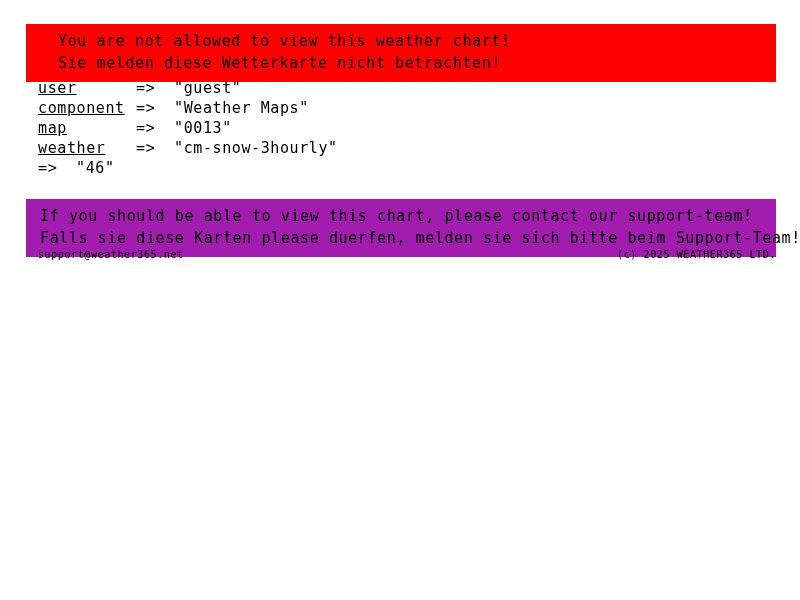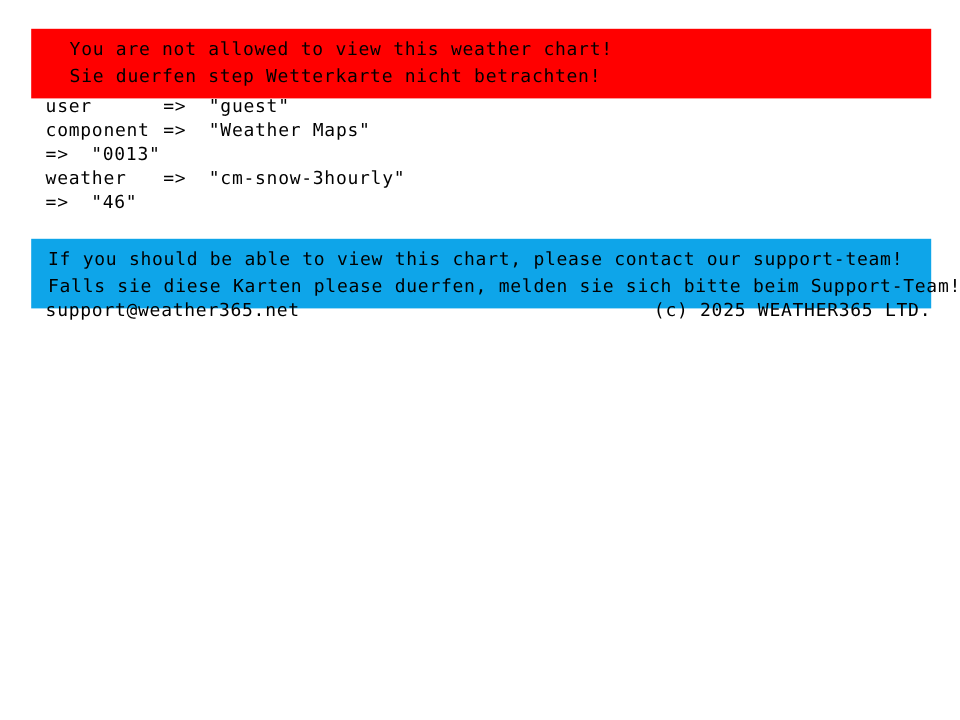--- a/index.html
+++ b/index.html
@@ -24,21 +24,21 @@
     box-sizing: border-box;
     padding: 6px 14px 8px 14px;
   }
   .banner-error {
     top: 24px;
     background: #ff0000;
     padding-left: 32px;
   }
   .banner-ok {
     top: 199px;
-    background: #0ea5e9;
+    background: #a21caf;
   }
   .banner-line {
     display: block;
     line-height: 22px;
     white-space: pre;
     font-size: 15px;
     letter-spacing: 0.6px;
   }
 
   .params {
@@ -50,61 +50,63 @@
   .param-row {
     display: flex;
     white-space: pre;
     line-height: 20px;
     font-size: 15px;
     letter-spacing: 0.6px;
   }
   .param-key {
     display: inline-block;
     width: 98px;
+    text-decoration: underline;
   }
   .param-arrow {
     display: inline-block;
     width: 38px;
   }
   .param-val {
     display: inline-block;
   }
 
   .footer {
     position: absolute;
     left: 38px;
     top: 249px;
     width: 738px;
     display: flex;
     justify-content: space-between;
     white-space: pre;
-    font-size: 15px;
+    font-size: 10px;
     letter-spacing: 0.6px;
   }
 </style>
 </head>
 <body>
 
 <div class="banner banner-error">
   <span class="banner-line">You are not allowed to view this weather chart!</span>
-  <span class="banner-line">Sie duerfen step Wetterkarte nicht betrachten!</span>
+  <span class="banner-line">Sie melden diese Wetterkarte nicht betrachten!</span>
 </div>
 
 <div class="params">
   <div class="param-row">
     <span class="param-key">user</span>
     <span class="param-arrow">=&gt;</span>
     <span class="param-val">"guest"</span>
   </div>
   <div class="param-row">
     <span class="param-key">component</span>
     <span class="param-arrow">=&gt;</span>
     <span class="param-val">"Weather Maps"</span>
   </div>
   <div class="param-row">
+    <span class="param-key">map</span>
     <span class="param-arrow">=&gt;</span>
     <span class="param-val">"0013"</span>
   </div>
   <div class="param-row">
     <span class="param-key">weather</span>
     <span class="param-arrow">=&gt;</span>
     <span class="param-val">"cm-snow-3hourly"</span>
   </div>
   <div class="param-row">
     <span class="param-arrow">=&gt;</span>

